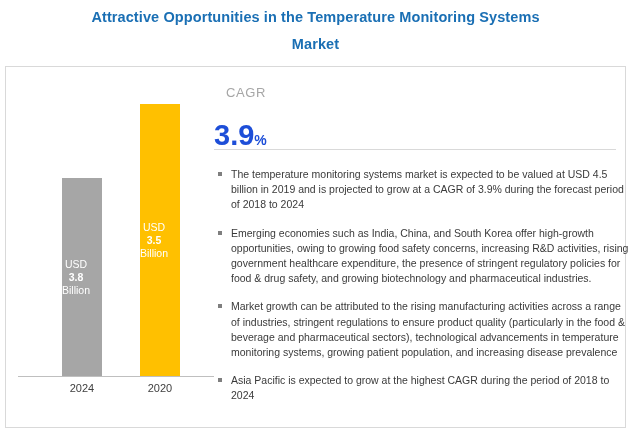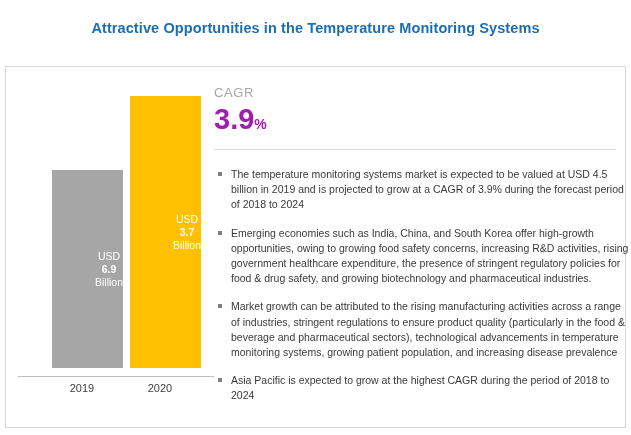--- a/index.html
+++ b/index.html
@@ -20,21 +20,21 @@
     box-sizing: border-box;
   }
   
   .title-block {
     position: absolute;
     left: 0;
     top: 0;
     width: 631px;
     height: 68px;
     text-align: center;
-    padding-top: 15px;
+    padding-top: 4px;
     box-sizing: border-box;
   }
   .title-line {
     color: #1a6fb4;
     font-size: 14.5px;
     font-weight: bold;
     line-height: 27px;
     letter-spacing: 0.1px;
   }
   
@@ -66,25 +66,25 @@
   .bar-wrap {
     position: absolute;
     bottom: 0;
     width: 60px;
     text-align: center;
   }
   .bar-wrap.first { left: 20px; }
   .bar-wrap.second { left: 98px; }
   .bar {
     position: relative;
-    width: 71px;
-    margin: 8px auto;
+    width: 40px;
+    margin: 0 auto;
     display: flex;
     align-items: center;
-    justify-content: flex-end;
+    justify-content: flex-start;
   }
   .bar-2019 {
     background: #a6a6a6;
     height: 198px;
   }
   .bar-2024 {
     background: #ffc000;
     height: 272px;
   }
   .bar-label {
@@ -133,27 +133,28 @@
   .cagr-block {
     position: absolute;
     left: 5px;
     top: 18px;
     width: 200px;
   }
   .cagr-label {
     font-size: 13px;
     color: #a6a6a6;
     letter-spacing: 0.6px;
+    margin-left: 12px;
   }
   .cagr-value {
     font-size: 29px;
-    color: #a21caf;
+    color: #1d4ed8;
     font-weight: bold;
     line-height: 34px;
-    margin-top: 2px;
+    margin-top: 18px;
   }
   .cagr-value .pct {
     font-size: 14px;
     font-weight: bold;
   }
   .cagr-rule {
     position: absolute;
     left: 5px;
     top: 82px;
     width: 402px;
@@ -187,48 +188,49 @@
     background: #7f7f7f;
   }
 </style>
 </head>
 <body>
 
 <div id="page">
 
   <div class="title-block">
     <div class="title-line">Attractive Opportunities in the Temperature Monitoring Systems</div>
+    <div class="title-line">Market</div>
   </div>
 
   <div class="panel">
 
     <div class="chart-area">
       <div class="bars">
         <div class="bar-wrap first">
           <div class="bar bar-2019">
             <div class="bar-label">
               <div>USD</div>
-              <div class="val">6.9</div>
+              <div class="val">3.8</div>
               <div>Billion</div>
             </div>
           </div>
         </div>
         <div class="bar-wrap second">
           <div class="bar bar-2024">
             <div class="bar-label">
               <div>USD</div>
-              <div class="val">3.7</div>
+              <div class="val">3.5</div>
               <div>Billion</div>
             </div>
           </div>
         </div>
       </div>
       <div class="axis-line"></div>
       <div class="cat-labels">
-        <div class="cat first">2019</div>
+        <div class="cat first">2024</div>
         <div class="cat second">2020</div>
       </div>
     </div>
 
     <div class="right">
       <div class="cagr-block">
         <div class="cagr-label">CAGR</div>
         <div class="cagr-value">
           <span>3.9</span><span class="pct">%</span>
         </div>

